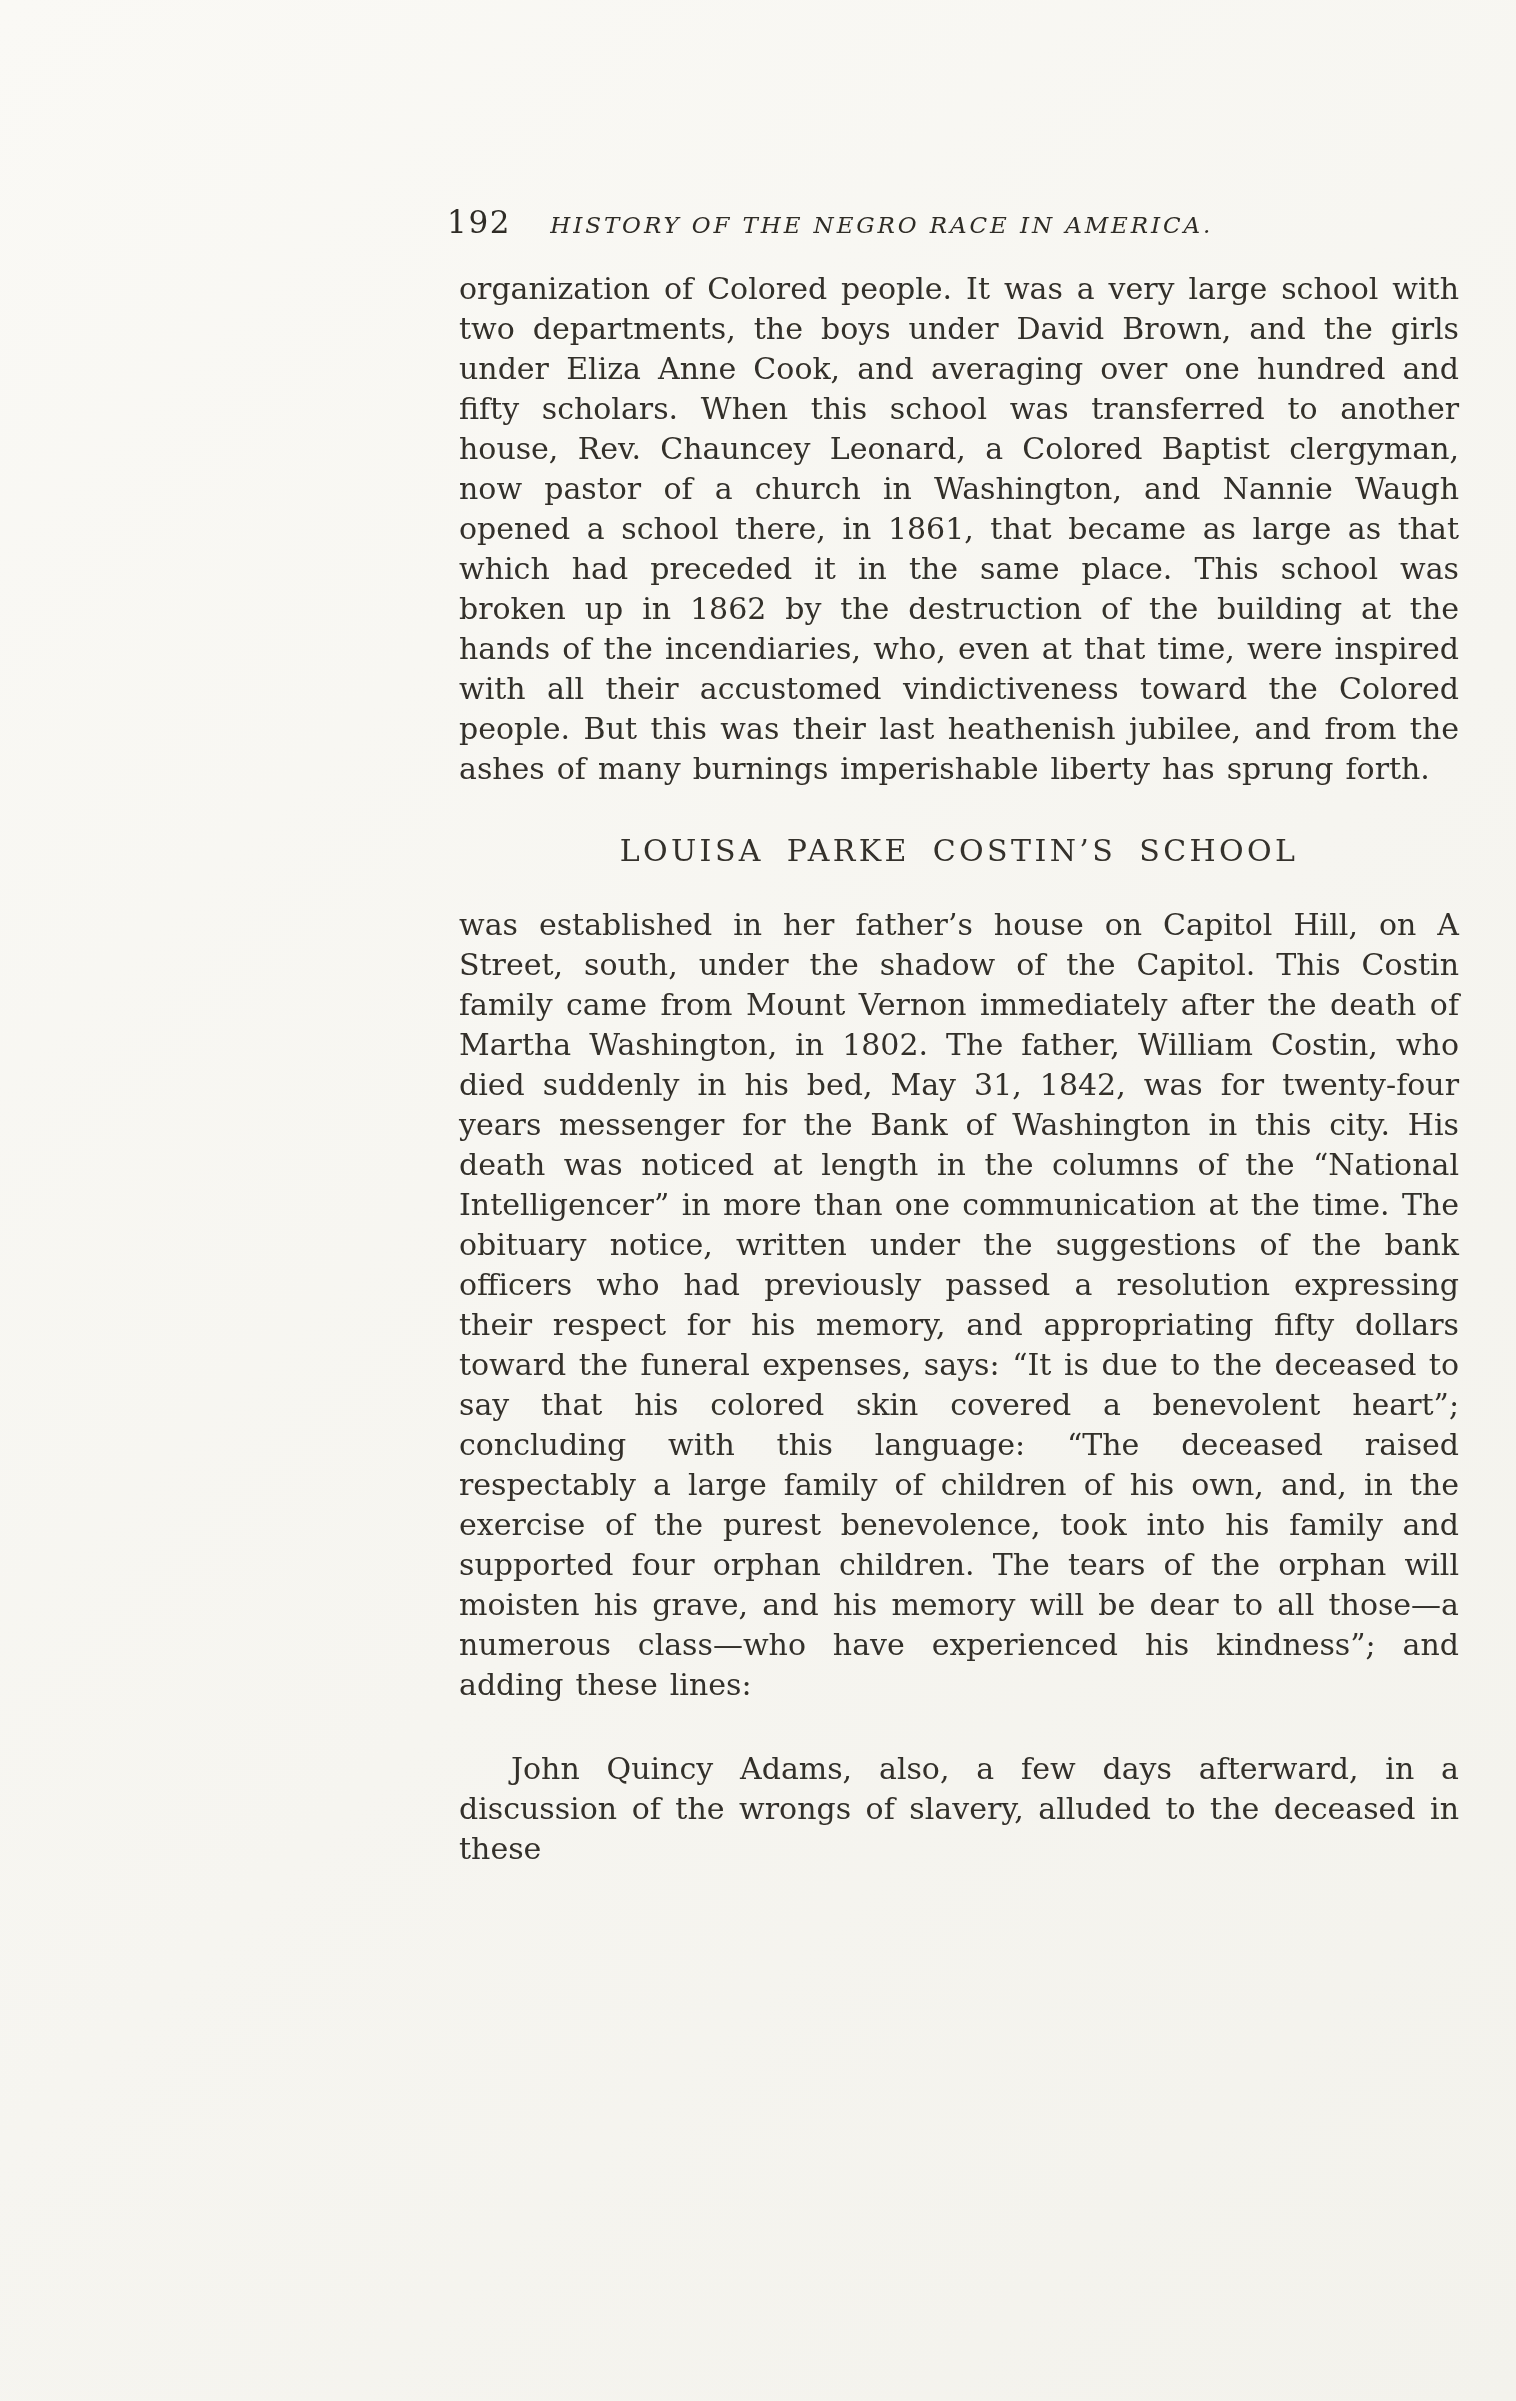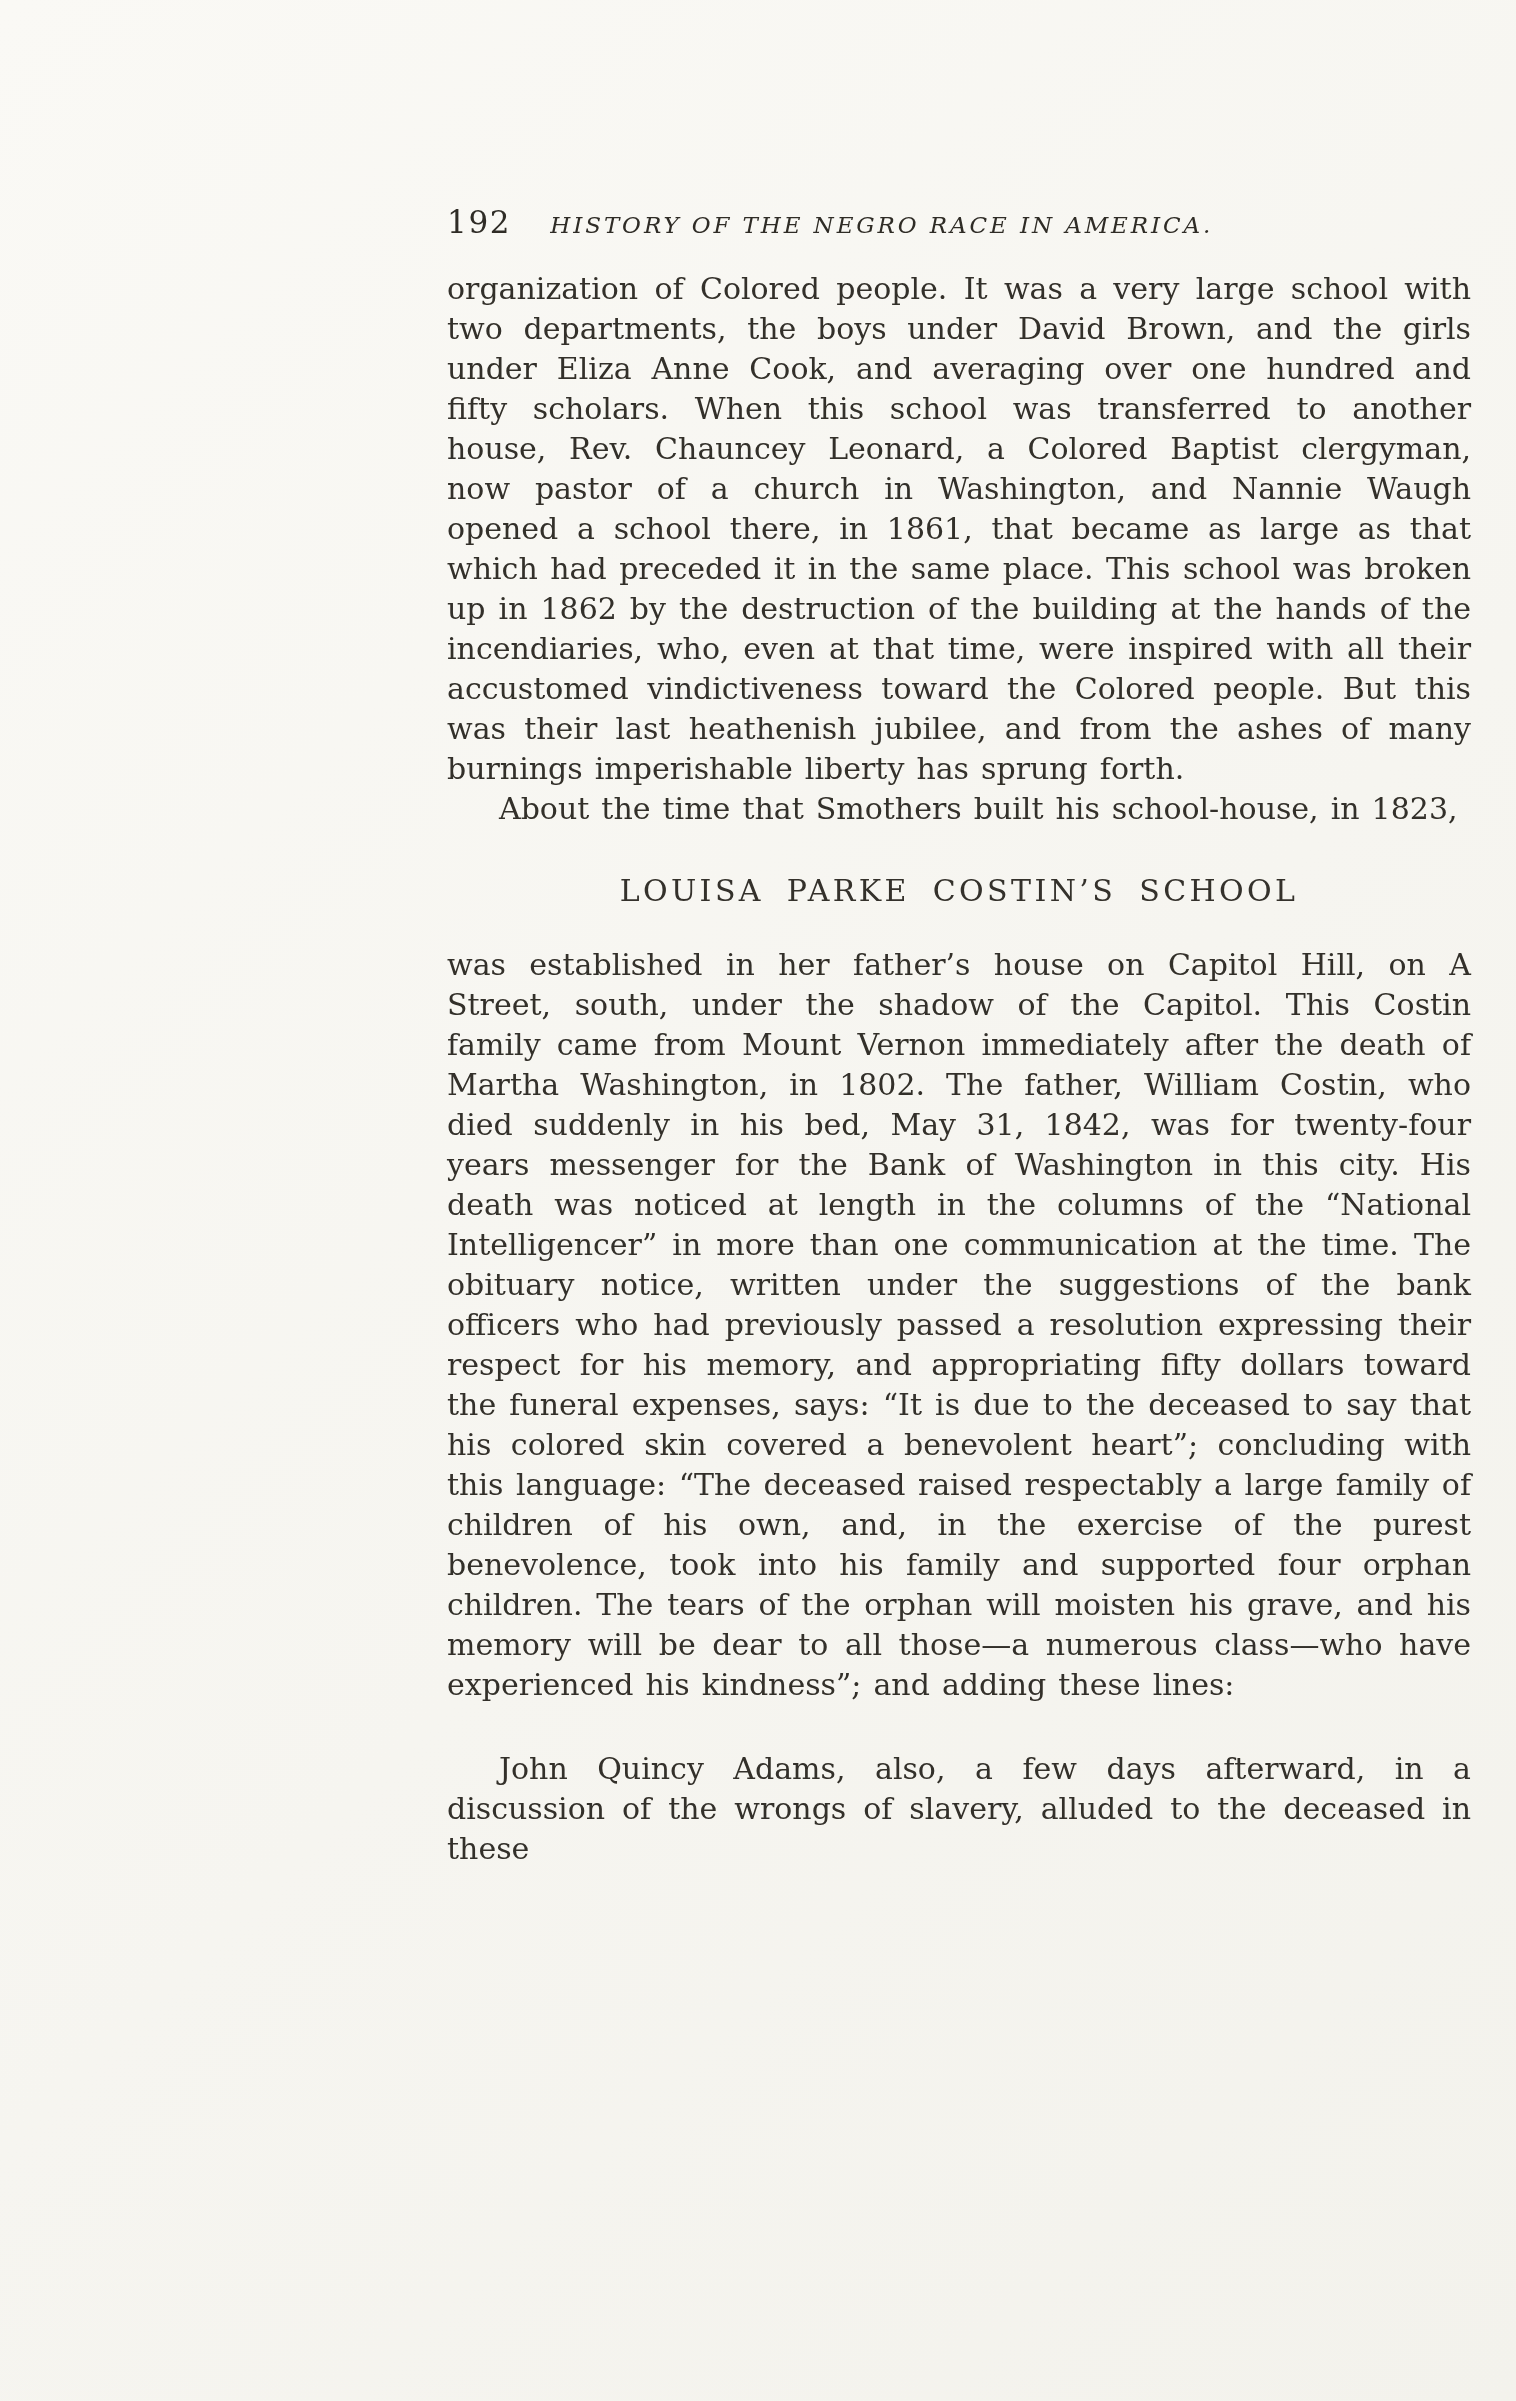--- a/index.html
+++ b/index.html
@@ -33,21 +33,21 @@
     color: #2f2c26;
   }
   .running-title {
     font-style: italic;
     font-size: 23px;
     letter-spacing: 2.9px;
     margin-left: 39px;
     color: #2f2c26;
   }
   p.body-par {
-    margin: 0;
+    margin: 12px;
     font-size: 30px;
     line-height: 40px;
     text-align: justify;
     word-spacing: 2.5px;
     color: #33302a;
   }
   p.indent {
     text-indent: 52px;
   }
   .section-heading {
@@ -79,21 +79,20 @@
 <div class="page">
   <div class="text-column">
 
     <div class="header">
       <span class="pagenum">192</span>
       <span class="running-title">HISTORY OF THE NEGRO RACE IN AMERICA.</span>
     </div>
 
     <p class="body-par">organization of Colored people.  It was a very large school with two departments, the boys under David Brown, and the girls under Eliza Anne Cook, and averaging over one hundred and fifty scholars.  When this school was transferred to another house, Rev. Chauncey Leonard, a Colored Baptist clergyman, now pastor of a church in Washington, and Nannie Waugh opened a school there, in 1861, that became as large as that which had preceded it in the same place.  This school was broken up in 1862 by the destruction of the building at the hands of the incendiaries, who, even at that time, were inspired with all their accustomed vindictiveness toward the Colored people. But this was their last heathenish jubilee, and from the ashes of many burnings imperishable liberty has sprung forth.</p>
 
-    <p class="body-par indent">About the time that Smothers built his school-house, in 1823,</p>
 
     <h2 class="section-heading">LOUISA PARKE COSTIN’S SCHOOL</h2>
 
     <p class="body-par">was established in her father’s house on Capitol Hill, on A Street, south, under the shadow of the Capitol.   This Costin family came from Mount Vernon immediately after the death of Martha Washington, in 1802.  The father, William Costin, who died suddenly in his bed, May 31, 1842, was for twenty-four years messenger for the Bank of Washington in this city.   His death was noticed at length in the columns of the “National Intelligencer” in more than one communication at the time.   The obituary notice, written under the suggestions of the bank officers who had previously passed a resolution expressing their respect for his memory, and appropriating fifty dollars toward the funeral expenses, says: “It is due to the deceased to say that his colored skin covered a benevolent heart”; concluding with this language: “The deceased raised respectably a large family of children of his own, and, in the exercise of the purest benevolence, took into his family and supported four orphan children.  The tears of the orphan will moisten his grave, and his memory will be dear to all those—a numerous class—who have experienced his kindness”; and adding these lines:</p>
 
     <div class="verse">
     </div>
 
     <p class="body-par indent">John Quincy Adams, also, a few days afterward, in a discussion of the wrongs of slavery, alluded to the deceased in these</p>
 

